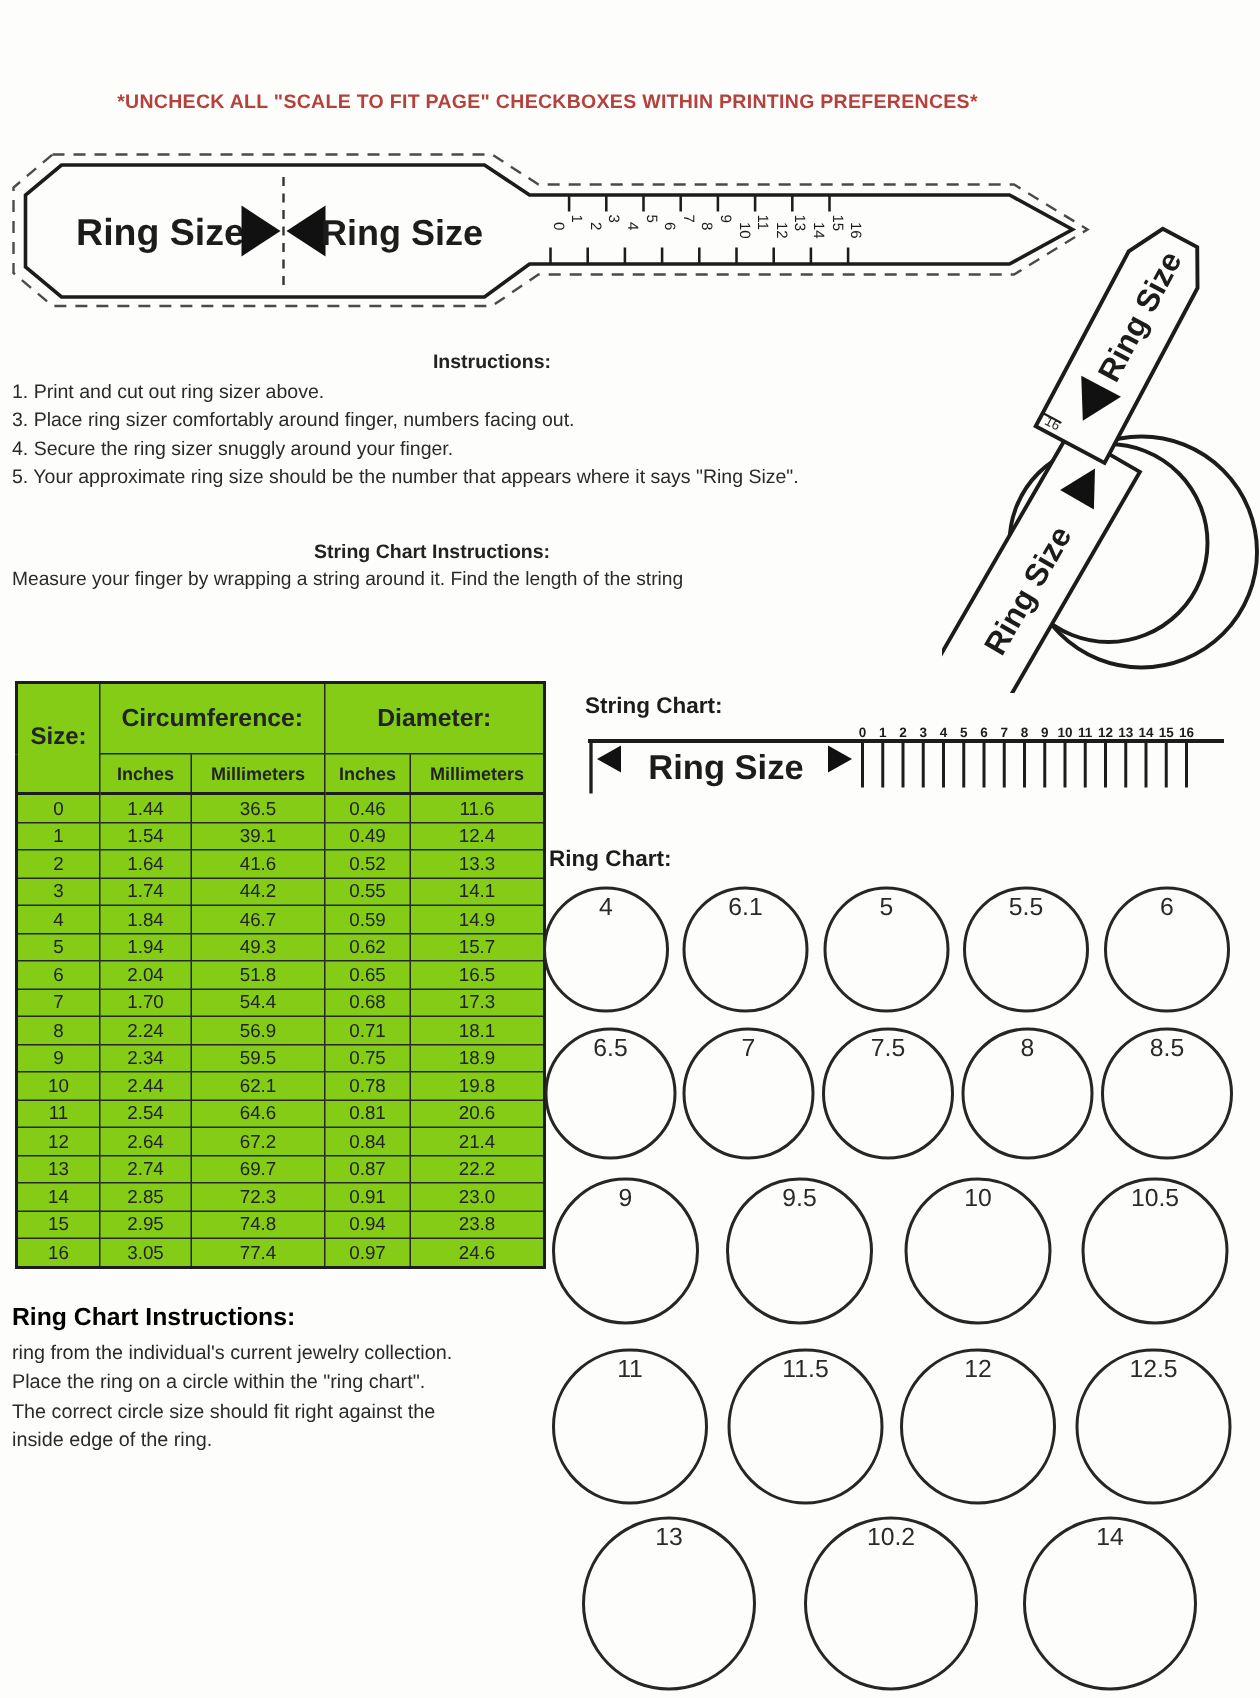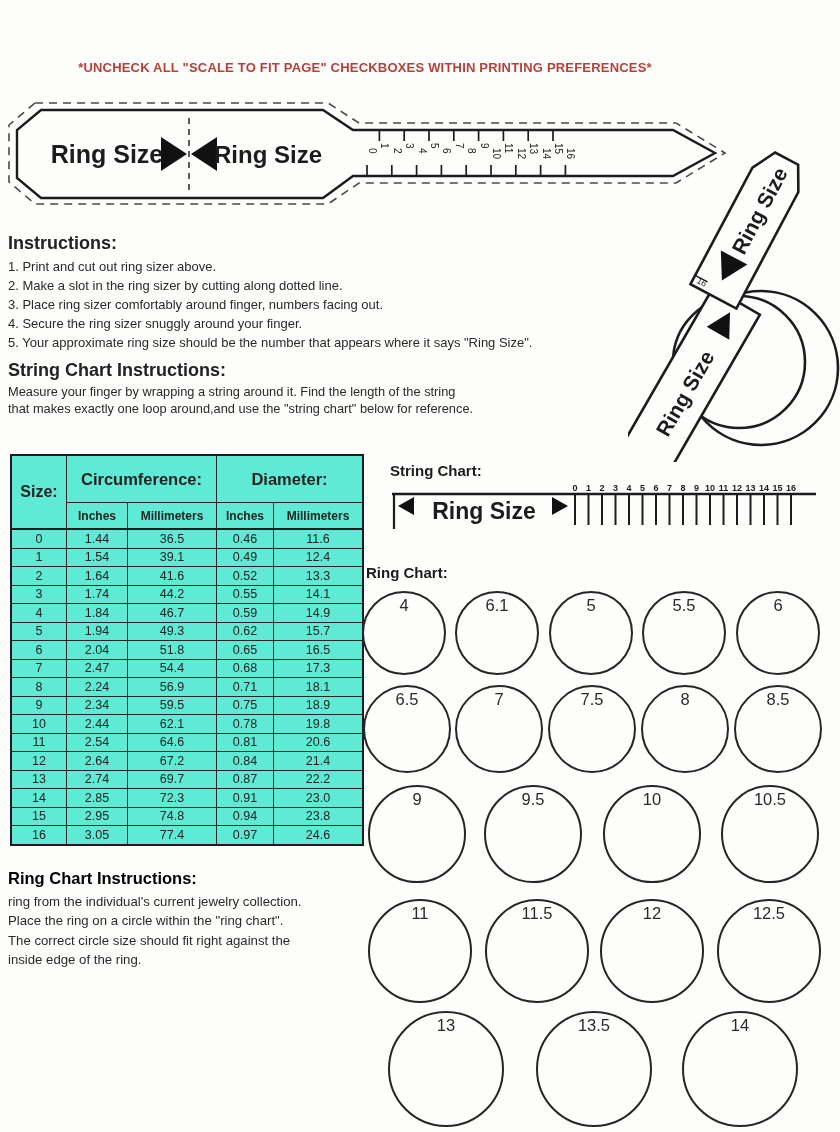--- a/index.html
+++ b/index.html
@@ -3,29 +3,29 @@
 <meta charset="utf-8">
 <style>
   html,body{margin:0;padding:0;background:#ddd;}
   .page{position:relative;width:840px;height:1132px;background:#fdfdfc;overflow:hidden;
         font-family:"Liberation Sans",sans-serif;color:#1c1c1c;}
   .abs{position:absolute;}
   .page-title{left:8px;top:0px;font-size:31px;font-weight:600;letter-spacing:-0.5px;margin:0;color:#141414;}
   .warning{left:0;top:60px;width:730px;text-align:center;font-size:13px;font-weight:700;color:#b5413c;letter-spacing:0.2px;}
   .cutout-svg{left:5px;top:102px;}
   .demo-svg{left:628px;top:148px;}
-  .sec-heading{font-size:18px;font-weight:600;color:#222;margin:0 0 3px 0;}
+  .sec-heading{font-size:13px;font-weight:600;color:#222;margin:0 0 3px 0;text-align:center;}
   .big-heading{font-size:16.5px;font-weight:600;color:#000000;margin:0 0 4px 0;}
   .instructions{left:8px;top:233px;width:640px;}
   .instructions .step{font-size:13px;line-height:19px;color:#2a2a2a;}
   .sci{left:8px;top:360px;width:560px;}
   .sci .line{font-size:12.8px;line-height:16.5px;color:#2a2a2a;}
   .rci{left:8px;top:869px;width:352px;}
   .rci .line{font-size:13.2px;line-height:19.4px;color:#2a2a2a;}
-  table.size-table{left:10px;top:454px;border-collapse:collapse;background:#5eead4;}
+  table.size-table{left:10px;top:454px;border-collapse:collapse;background:#84cc16;}
   .size-table th,.size-table td{border:1.5px solid #262626;color:#232323;}
   .size-table{border:2px solid #1d1d1d;}
   .size-table th.szh{width:52px;font-size:16px;font-weight:600;}
   .size-table th.grp{font-size:16.5px;font-weight:600;height:44px;}
   .size-table th.sub{font-size:12px;font-weight:700;height:23px;}
   .size-table td{text-align:center;font-size:12.5px;height:17.5px;padding:0;}
   .size-table tbody tr:first-child td{border-top:2.5px solid #1d1d1d;}
   .c-in{width:58px;} .c-mm{width:86px;} .d-in{width:54px;} .d-mm{width:86px;}
   .string-chart-heading{left:390px;top:462px;font-size:15px;font-weight:600;}
   .string-svg{left:390px;top:482px;}
@@ -106,30 +106,28 @@
       <polygon points="4,0 30,-15 30,15" fill="#111"></polygon>
       <line x1="-4" y1="-26" x2="-4" y2="-12" stroke="#1c1c1c" stroke-width="1.4"></line>
       <text transform="translate(-10,-22) rotate(90)" font-size="9">16</text>
       <text x="36" y="8" font-size="21" font-weight="600">Ring Size</text>
     </g>
   </svg>
 
   <div class="abs instructions">
     <div class="sec-heading">Instructions:</div>
     <div class="step">1. Print and cut out ring sizer above.</div>
-    <div class="step">2. Make a slot in the ring sizer by cutting along dotted line.</div>
     <div class="step">3. Place ring sizer comfortably around finger, numbers facing out.</div>
     <div class="step">4. Secure the ring sizer snuggly around your finger.</div>
     <div class="step">5. Your approximate ring size should be the number that appears where it says "Ring Size".</div>
   </div>
 
   <div class="abs sci">
     <div class="sec-heading">String Chart Instructions:</div>
     <div class="line">Measure your finger by wrapping a string around it. Find the length of the string</div>
-    <div class="line">that makes exactly one loop around,and use the "string chart" below for reference.</div>
   </div>
 
   <table class="abs size-table">
     <thead>
       <tr>
         <th class="szh" rowspan="2">Size:</th>
         <th class="grp" colspan="2">Circumference:</th>
         <th class="grp" colspan="2">Diameter:</th>
       </tr>
       <tr>
@@ -184,21 +182,21 @@
         </tr>
         <tr>
           <td>6</td>
           <td>2.04</td>
           <td>51.8</td>
           <td>0.65</td>
           <td>16.5</td>
         </tr>
         <tr>
           <td>7</td>
-          <td>2.47</td>
+          <td>1.70</td>
           <td>54.4</td>
           <td>0.68</td>
           <td>17.3</td>
         </tr>
         <tr>
           <td>8</td>
           <td>2.24</td>
           <td>56.9</td>
           <td>0.71</td>
           <td>18.1</td>
@@ -360,21 +358,21 @@
       <div class="ring-circle" style="height: 100px; width: 100px; left: 600px; top: 899px;">
         <span class="rc-label">12</span>
       </div>
       <div class="ring-circle" style="height: 100px; width: 100px; left: 717px; top: 899px;">
         <span class="rc-label">12.5</span>
       </div>
       <div class="ring-circle" style="height: 112px; width: 112px; left: 388px; top: 1011px;">
         <span class="rc-label">13</span>
       </div>
       <div class="ring-circle" style="height: 112px; width: 112px; left: 536px; top: 1011px;">
-        <span class="rc-label">13.5</span>
+        <span class="rc-label">10.2</span>
       </div>
       <div class="ring-circle" style="height: 112px; width: 112px; left: 682px; top: 1011px;">
         <span class="rc-label">14</span>
       </div>
     </div>
 
   <div class="abs rci">
     <div class="big-heading">Ring Chart Instructions:</div>
     <div class="line">ring from the individual's current jewelry collection.</div>
     <div class="line">Place the ring on a circle within the "ring chart".</div>

